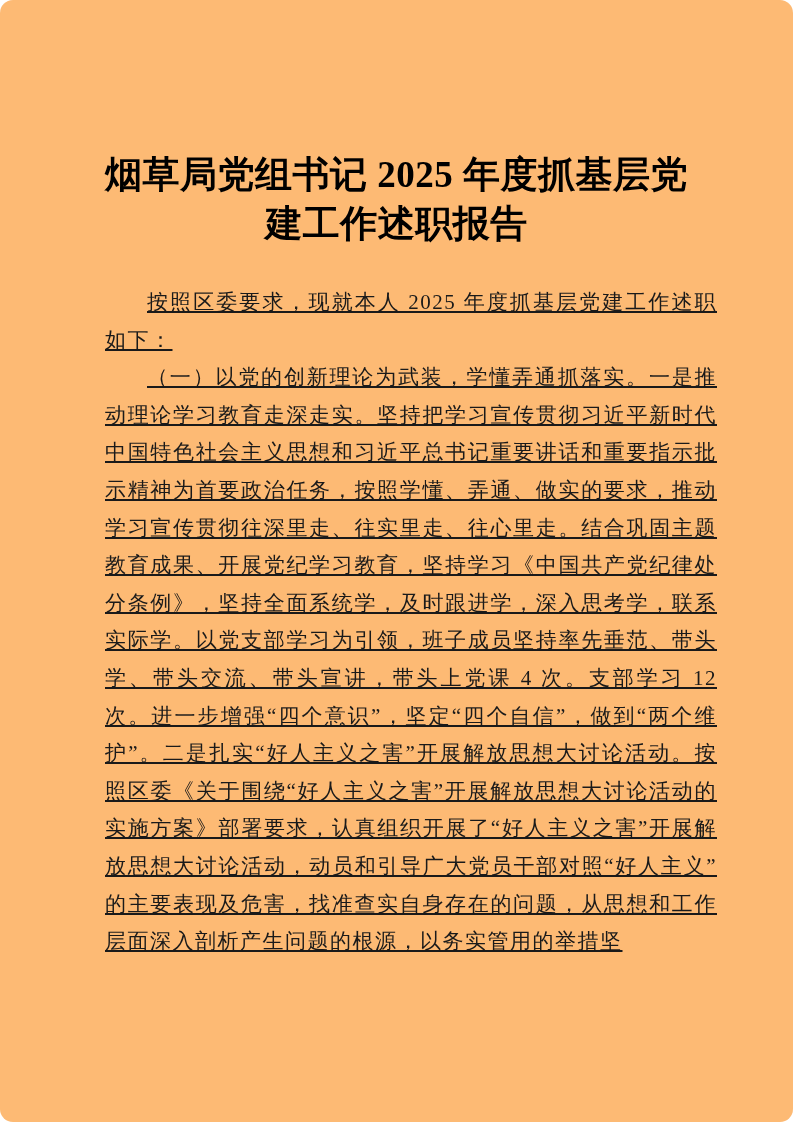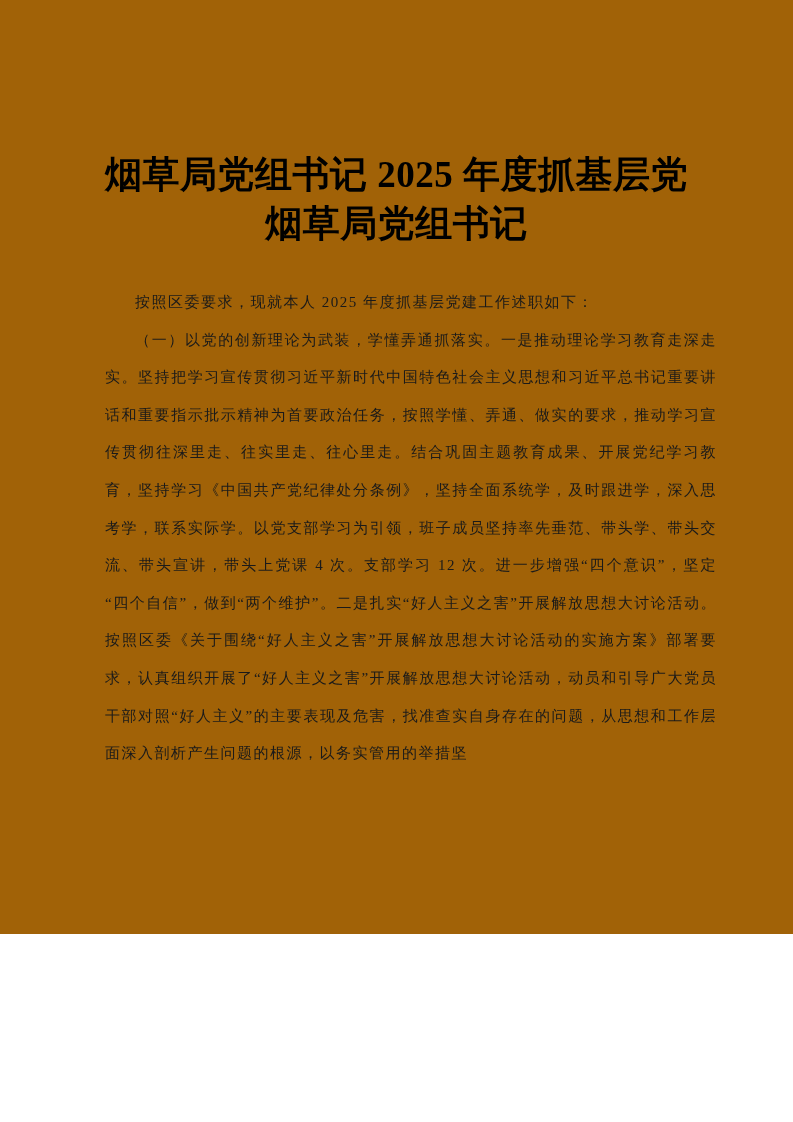--- a/index.html
+++ b/index.html
@@ -3,24 +3,25 @@
 <meta charset="utf-8">
 <style>
   html, body {
     margin: 0;
     padding: 0;
     background: #ffffff;
   }
   .page {
     position: relative;
     width: 793px;
-    height: 934px;
-    background: #a16207;
+    height: 1122px;
+    background: #fdba74;
     overflow: hidden;
     font-family: "Liberation Serif", serif;
+    border-radius: 13px;
   }
   .doc-title {
     margin: 0;
     padding-top: 150px;
     text-align: center;
     font-weight: 700;
     font-size: 37px;
     line-height: 49px;
     letter-spacing: 0.5px;
     color: #000000;
@@ -28,43 +29,44 @@
   }
   .title-line {
     display: block;
     white-space: nowrap;
   }
   .content {
     margin: 36px 76px 0 105px; 
   }
   .para {
     margin: 0;
-    font-size: 15px;
+    font-size: 21px;
     line-height: 37.6px;
     letter-spacing: 1.5px;
     color: #1a1a1a;
     text-align: justify;
     text-justify: inter-ideograph;
     text-indent: 2em;
     word-break: break-all;
+    text-decoration: underline;
   }
   .para.heading {
     font-weight: 700;
     color: #000000;
     margin: 6px 0 4px 0;
   }
 </style>
 </head>
 <body>
 
 <div class="page">
 
   <h1 class="doc-title">
     <span class="title-line">烟草局党组书记 2025 年度抓基层党</span>
-    <span class="title-line">烟草局党组书记</span>
+    <span class="title-line">建工作述职报告</span>
   </h1>
 
   <div class="content">
     <p class="para">按照区委要求，现就本人 2025 年度抓基层党建工作述职如下：</p>
 
 
     <p class="para">（一）以党的创新理论为武装，学懂弄通抓落实。一是推动理论学习教育走深走实。坚持把学习宣传贯彻习近平新时代中国特色社会主义思想和习近平总书记重要讲话和重要指示批示精神为首要政治任务，按照学懂、弄通、做实的要求，推动学习宣传贯彻往深里走、往实里走、往心里走。结合巩固主题教育成果、开展党纪学习教育，坚持学习《中国共产党纪律处分条例》，坚持全面系统学，及时跟进学，深入思考学，联系实际学。以党支部学习为引领，班子成员坚持率先垂范、带头学、带头交流、带头宣讲，带头上党课 4 次。支部学习 12 次。进一步增强“四个意识”，坚定“四个自信”，做到“两个维护”。二是扎实“好人主义之害”开展解放思想大讨论活动。按照区委《关于围绕“好人主义之害”开展解放思想大讨论活动的实施方案》部署要求，认真组织开展了“好人主义之害”开展解放思想大讨论活动，动员和引导广大党员干部对照“好人主义”的主要表现及危害，找准查实自身存在的问题，从思想和工作层面深入剖析产生问题的根源，以务实管用的举措坚</p>
   </div>
 
 </div>

